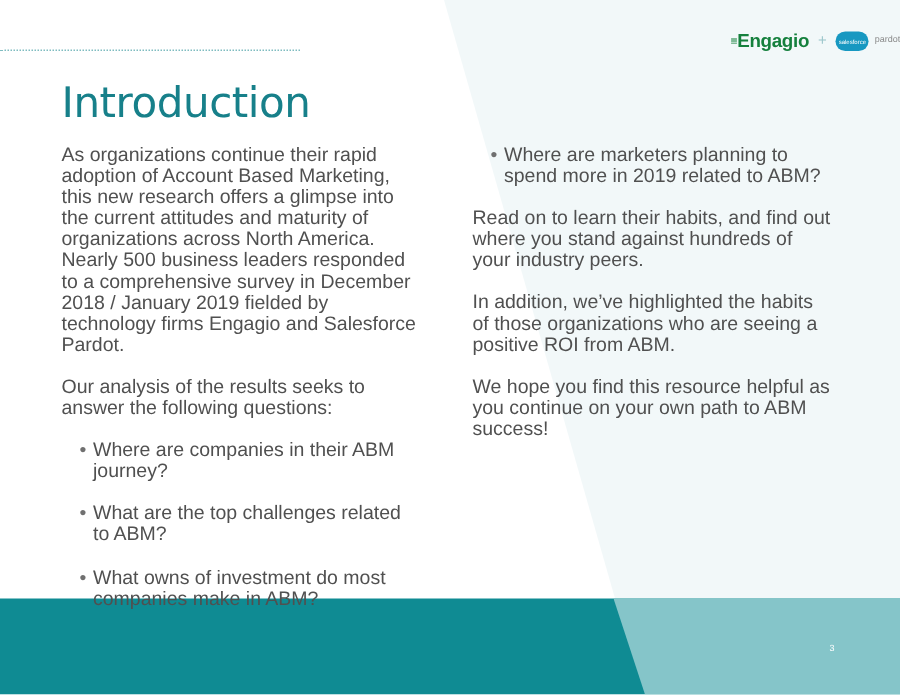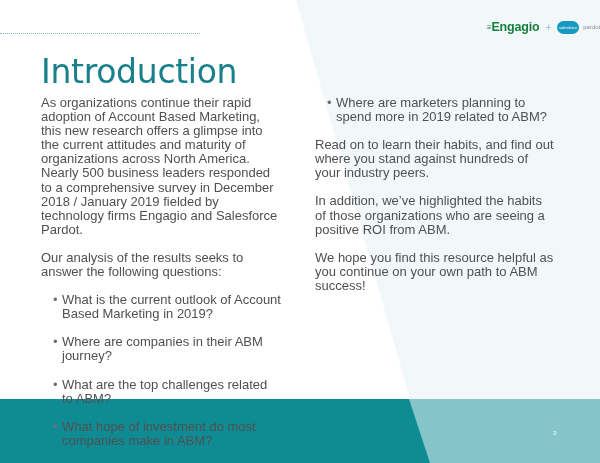--- a/index.html
+++ b/index.html
@@ -34,21 +34,21 @@
     .logo .engagio { color: #15803d; font-weight: bold; font-size: 12.5px; letter-spacing: -0.2px; }
     .logo .engagio .bars { font-size: 8px; vertical-align: 1px; margin-right: 0; }
     .logo .plus { color: #9bc6cb; font-size: 10px; margin: 0 2px; }
     .logo .sf {
       width: 22px; height: 13px; border-radius: 7px; background: #1798c1;
       color: #fff; font-size: 4px; display: flex; align-items: center; justify-content: center;
     }
     .logo .pardot { color: #8a8a8a; font-size: 6px; }
     h1 {
       position: absolute; left: 41px; top: 52px; margin: 0;
-      font-weight: normal; font-size: 33px; color: #17808a;
+      font-weight: normal; font-size: 28px; color: #17808a;
       font-family: "DejaVu Sans", sans-serif; letter-spacing: -0.3px;
     }
     .col {
       position: absolute; font-size: 13px; line-height: 14.1px; color: #505050;
     }
     .col p { margin: 0 0 14px 0; }
     .col-left { left: 41px; top: 96px; width: 240px; }
     .col-right { left: 315px; top: 96px; width: 240px; }
     ul { list-style: none; margin: 0; padding: 0; }
     li { position: relative; padding-left: 21px; margin-bottom: 14px; }
@@ -77,24 +77,23 @@
     </span>
   <span class="pardot">pardot</span>
 </div>
 
 <h1>Introduction</h1>
 
 <div class="col col-left">
   <p>As organizations continue their rapid adoption of Account Based Marketing, this new research offers a glimpse into the current attitudes and maturity of organizations across North America. Nearly 500 business leaders responded to a comprehensive survey in December 2018 / January 2019 fielded by technology firms Engagio and Salesforce Pardot.</p>
   <p>Our analysis of the results seeks to answer the following questions:</p>
   <ul>
-    <li>What is the current outlook of Account Based Marketing in 2019?</li>
     <li>Where are companies in their ABM journey?</li>
     <li>What are the top challenges related to ABM?</li>
-    <li>What hope of investment do most companies make in ABM?</li>
+    <li>What owns of investment do most companies make in ABM?</li>
   </ul>
 </div>
 
 <div class="col col-right">
   <ul>
     <li>Where are marketers planning to spend more in 2019 related to ABM?</li>
   </ul>
   <p>Read on to learn their habits, and find out where you stand against hundreds of your industry peers.</p>
   <p>In addition, we’ve highlighted the habits of those organizations who are seeing a positive ROI from ABM.</p>
   <p>We hope you find this resource helpful as you continue on your own path to ABM success!</p>

